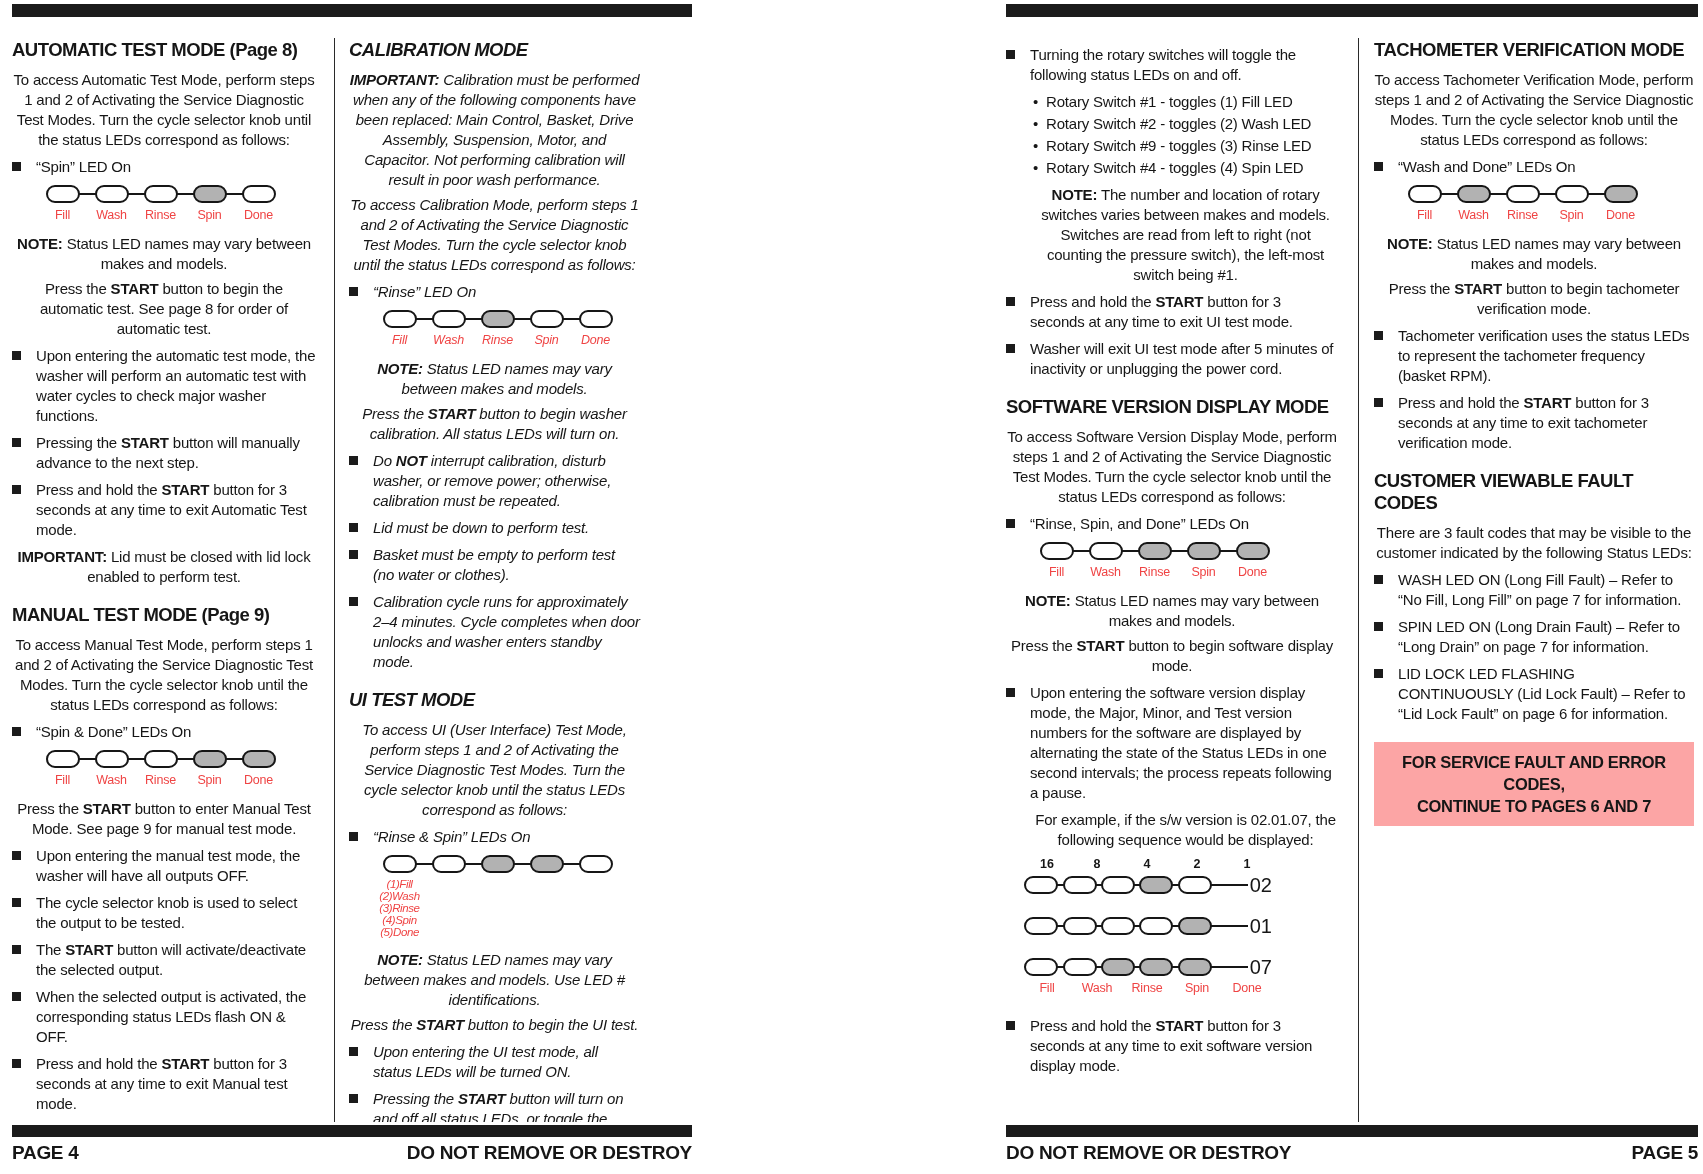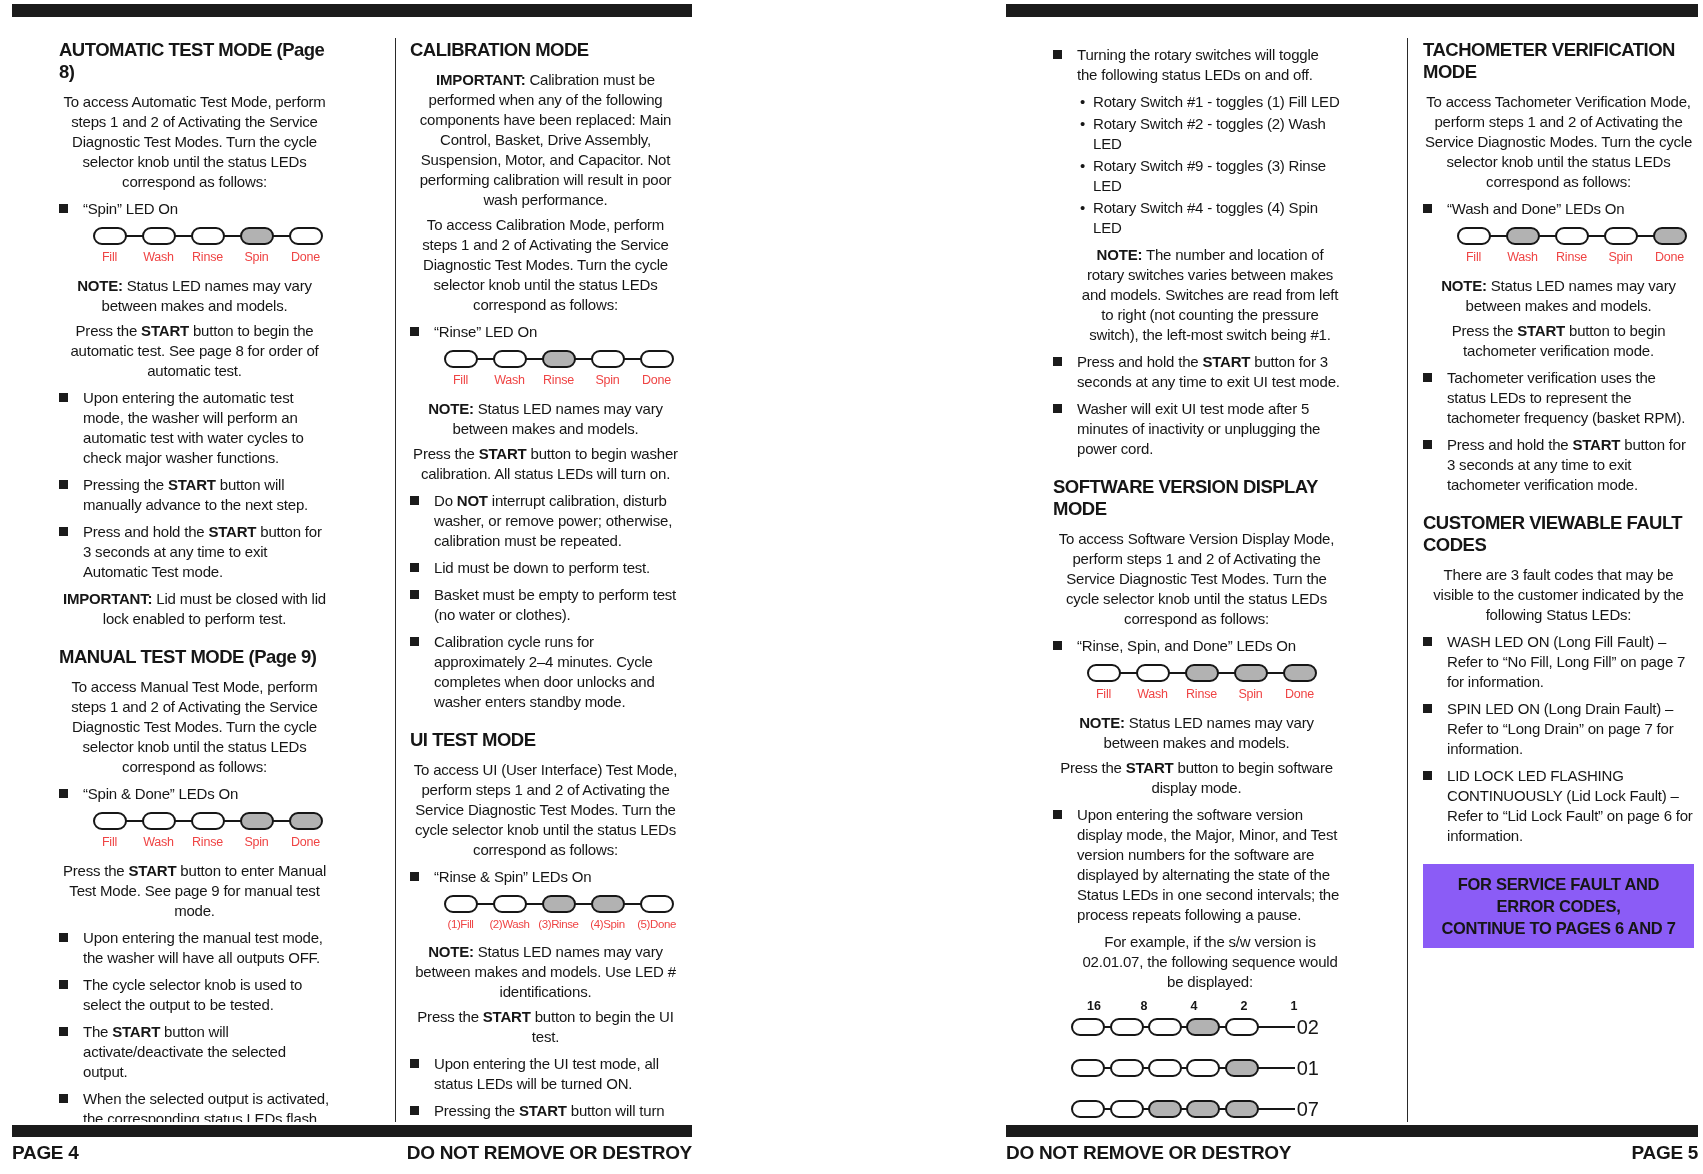--- a/index.html
+++ b/index.html
@@ -6,23 +6,23 @@
   body{
     width:1703px;height:1174px;position:relative;background:#ffffff;
     font-family:"Liberation Sans","DejaVu Sans",sans-serif;
     color:#161616;-webkit-font-smoothing:antialiased;
   }
   .page{position:absolute;top:4px;height:1166px;}
   #pageL{left:12px;width:680px;}
   #pageR{left:1006px;width:692px;}
   .topbar{height:13px;background:#1b1b1b;}
   .columns{display:flex;margin-top:21px;height:1084px;overflow:hidden;}
-  .col{box-sizing:border-box;margin-left:47px;}
+  .col{box-sizing:border-box;}
   #pageL .c1{width:322px;padding-right:18px;}
-  #pageL .c2{flex:1;border-left:1px solid #2a2a2a;padding-left:14px;padding-right:52px;}
+  #pageL .c2{flex:1;border-left:1px solid #2a2a2a;padding-left:14px;padding-right:52px;font-style:italic;}
   #pageR .c1{width:352px;padding-right:20px;}
   #pageR .c2{flex:1;border-left:1px solid #2a2a2a;padding-left:15px;padding-right:4px;}
   .botbar{position:absolute;left:0;right:0;top:1121px;height:12px;background:#1b1b1b;}
   .footer{position:absolute;left:0;right:0;top:1138px;display:flex;justify-content:space-between;
           font-weight:bold;font-size:19px;letter-spacing:-0.3px;}
 
   .h{font-weight:bold;font-size:18.5px;letter-spacing:-0.5px;margin:17px 0 9px 0;}
   .col > .h:first-child{margin-top:1px;}
   .p{font-size:15px;line-height:20px;letter-spacing:-0.2px;margin:0 0 5px 0;text-align:center;}
   .p.bp{margin-left:27px;margin-top:7px;margin-bottom:7px;}
@@ -36,25 +36,25 @@
   .leds.seq{margin:0 0 21px 16px;}
   .ledrow{display:flex;width:245px;}
   .leds.seq .ledrow{width:250px;}
   .cell{width:49px;display:flex;justify-content:center;}
   .leds.seq .cell{width:50px;}
   .pills{position:relative;align-items:center;height:20px;}
   .ledline{position:absolute;left:24px;right:24px;top:9px;height:0;border-top:2px solid #161616;}
   .pill{position:relative;width:30px;height:14px;border:2px solid #161616;border-radius:9px;background:#ffffff;}
   .pill.on{background:#b2b2b2;}
   .labels{margin-top:4px;font-size:12.5px;letter-spacing:-0.2px;color:#ef4444;}
-  .leds.small .labels{font-size:11.5px;letter-spacing:-0.4px;}
+  .leds.small .labels{font-size:11.5px;letter-spacing:-0.4px;flex-direction:column;}
   .toplabels{margin-bottom:4px;font-size:12.5px;font-weight:bold;}
   .ledval{font-size:20px;letter-spacing:0;margin-left:36px;align-self:center;}
 
-  .graybox{margin-top:18px;background:#8b5cf6;text-align:center;font-weight:bold;
+  .graybox{margin-top:18px;background:#fca5a5;text-align:center;font-weight:bold;
            font-size:16.5px;line-height:22px;letter-spacing:-0.3px;padding:9px 4px;}
 </style>
 </head>
 <body>
 
 <div>
 
   <section class="page" id="pageL">
     <div class="topbar"></div>
     <div class="columns">

